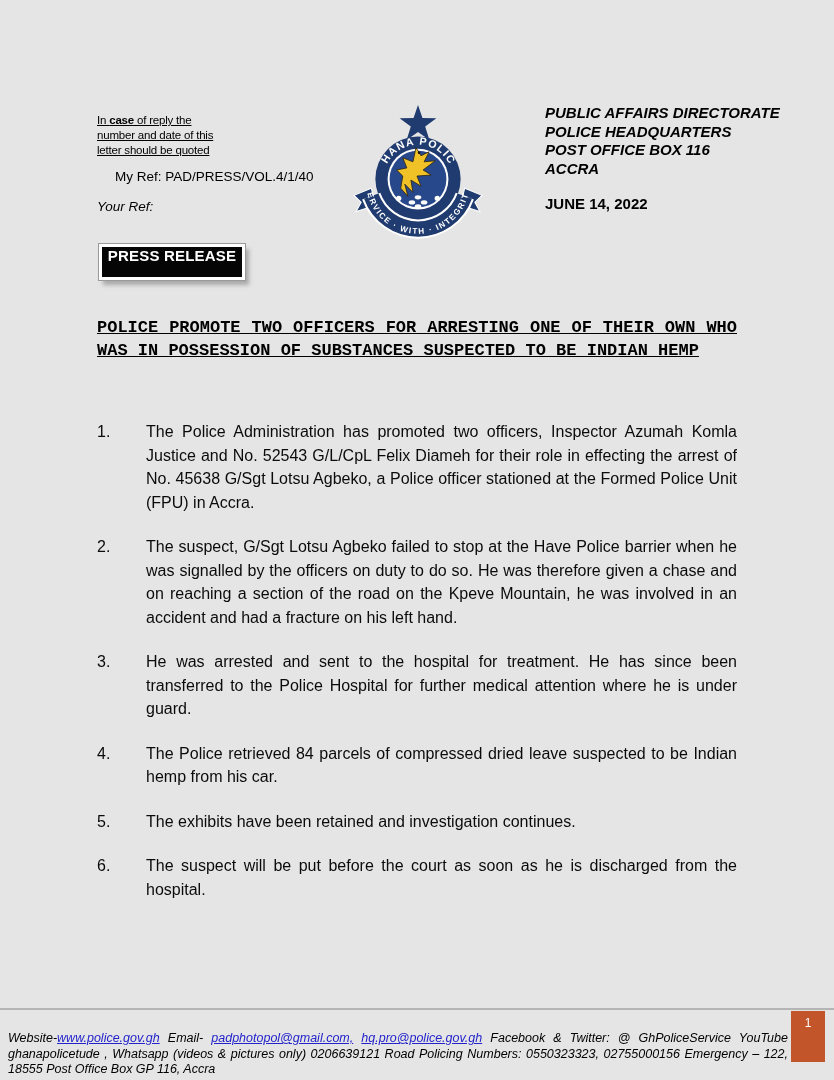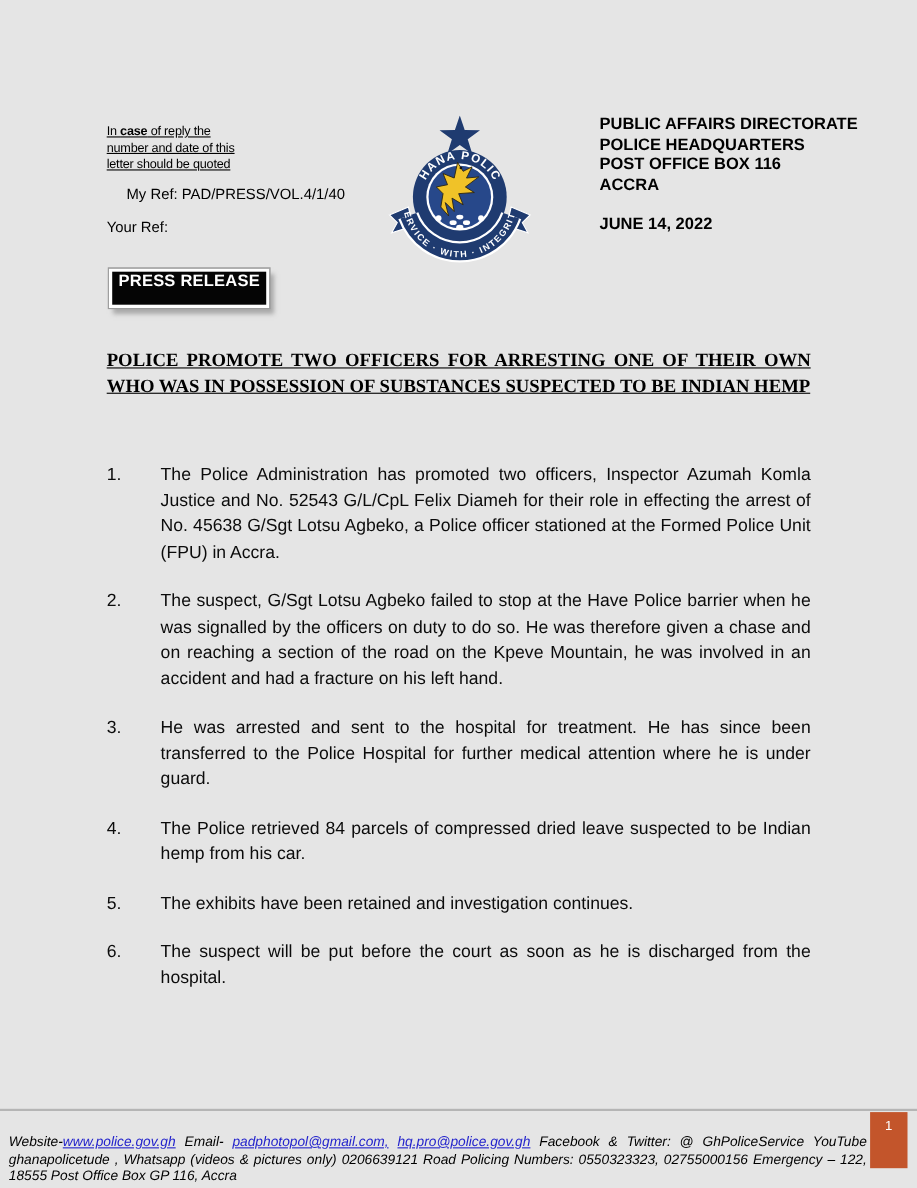--- a/index.html
+++ b/index.html
@@ -5,38 +5,38 @@
   html,body{margin:0;padding:0;background:#fff;}
   .page{
     position:relative;width:834px;height:1080px;background:#e5e5e5;overflow:hidden;
     font-family:"Liberation Sans",sans-serif;color:#111;
   }
   
   .note-block{position:absolute;left:97px;top:113px;font-size:11.5px;line-height:15px;letter-spacing:-0.2px;color:#000;}
   .note-line{text-decoration:underline;}
   .note-bold{font-weight:bold;}
   .my-ref{position:absolute;left:115px;top:169px;font-size:13.5px;color:#000;}
-  .your-ref{position:absolute;left:97px;top:199px;font-size:13.5px;color:#000;}
+  .your-ref{position:absolute;left:97px;top:199px;font-size:13.5px;color:#000;font-style:italic;}
   
   .logo-wrap{position:absolute;left:352px;top:105px;width:132px;height:136px;}
   
-  .hq-block{position:absolute;left:545px;top:104px;font-weight:bold;font-size:15px;line-height:18.5px;color:#000;}
+  .hq-block{position:absolute;left:545px;top:104px;font-weight:bold;font-size:15px;line-height:18.5px;color:#000;font-style:italic;}
   .date-line{position:absolute;left:545px;top:195px;font-weight:bold;font-size:15px;color:#000;}
   
   .press-box{
     position:absolute;left:99px;top:244px;width:140px;height:30px;
     background:#050505;color:#fff;display:flex;align-items:flex-start;justify-content:center;
     font-weight:bold;font-size:15px;letter-spacing:0.2px;
     border:3px solid #ffffff;outline:1px solid #9a9a9a;
     box-shadow:4px 5px 4px rgba(120,120,120,0.55);
   }
   
   .doc-title{
     position:absolute;left:97px;top:316px;width:640px;
-    font-family:Liberation Serif, serif;font-weight:bold;font-size:17px;line-height:23px;
+    font-family:Liberation Mono, monospace;font-weight:bold;font-size:17px;line-height:23px;
     text-align:justify;text-decoration:underline;color:#000;
   }
   
   .body-list{position:absolute;left:97px;top:420px;width:640px;font-size:16px;line-height:23.5px;color:#0b0b0b;}
   .para{display:flex;margin-bottom:21px;}
   .para .num{flex:0 0 49px;}
   .para .ptext{flex:1;text-align:justify;}
   
   .footer-rule{position:absolute;left:0;top:1008px;width:834px;height:2px;background:#b5b5b5;}
   .footer-text{

